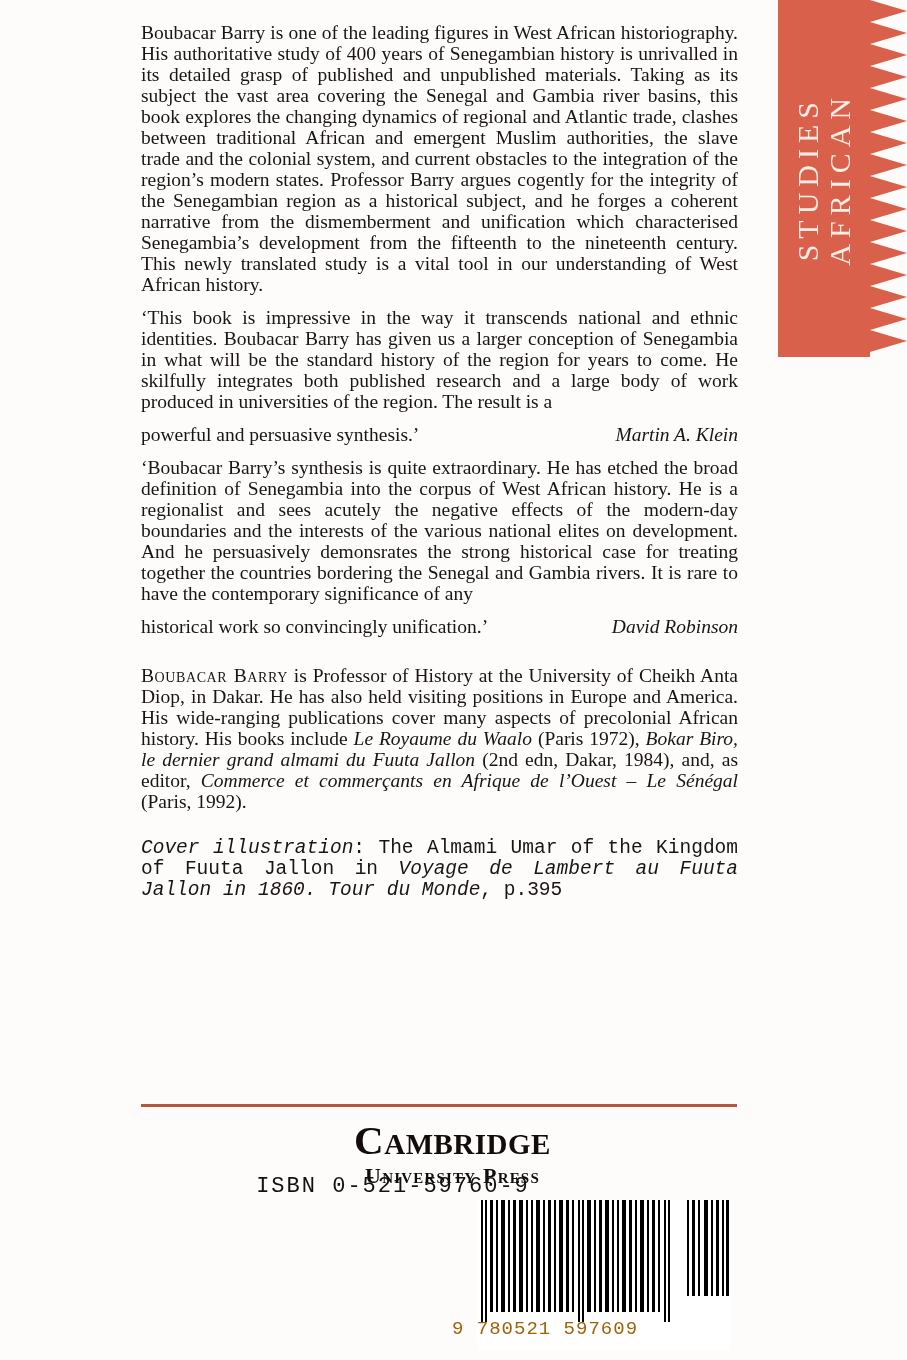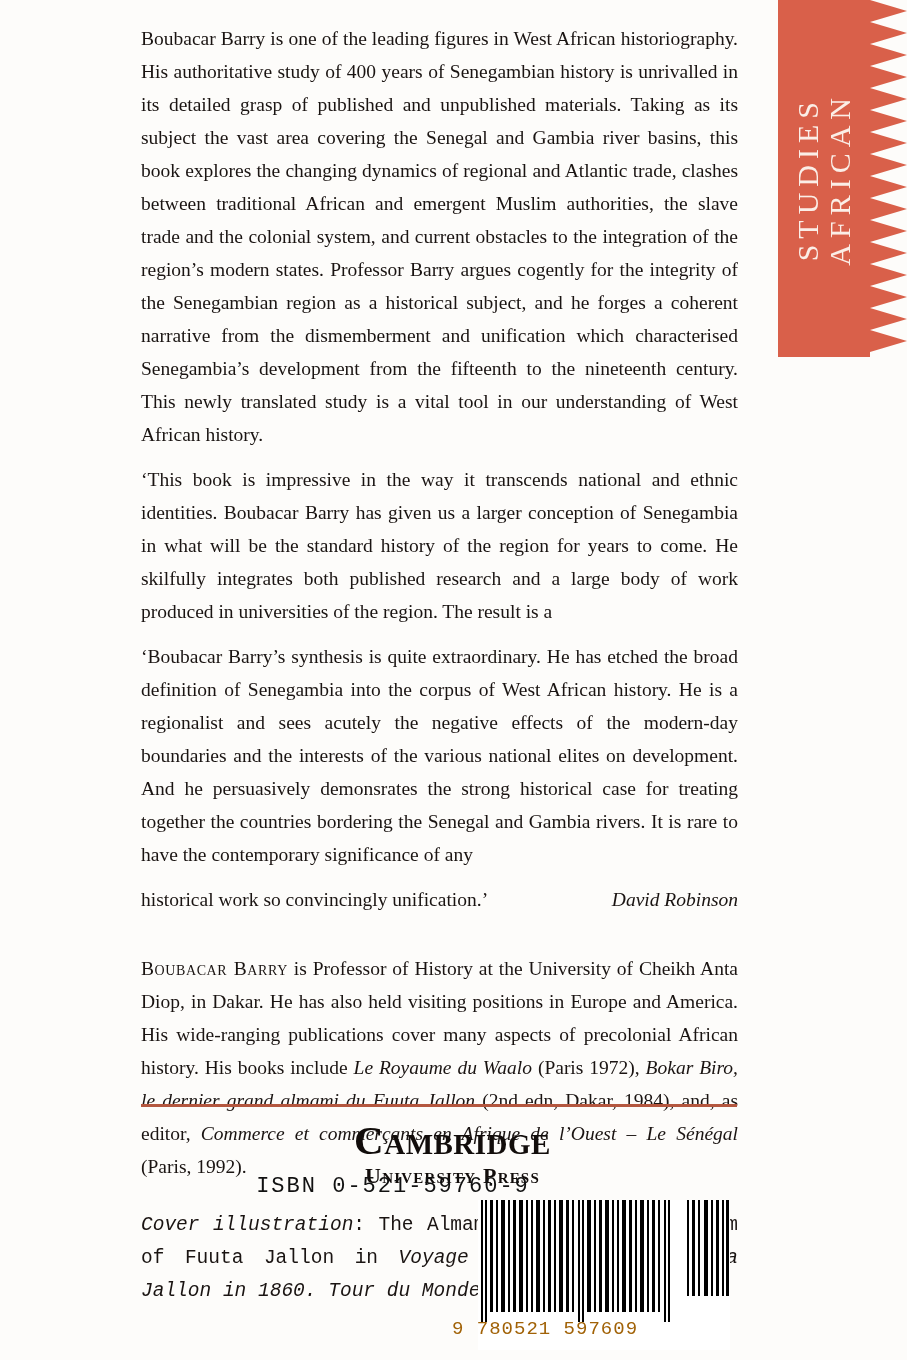--- a/index.html
+++ b/index.html
@@ -63,21 +63,21 @@
   
   .content {
     position: absolute;
     left: 141px;
     top: 22px;
     width: 597px;
   }
   p {
     margin: 0 0 12px 0;
     font-size: 19.5px;
-    line-height: 33px;
+    line-height: 21px;
     text-align: justify;
     text-justify: inter-word;
     hyphens: none;
   }
   p:last-child { margin-bottom: 0; font-family: Liberation Mono, monospace; }
 
   .blurb { }
   .quote { }
 
   .attrib {
@@ -87,21 +87,21 @@
   }
   
   .lastline {
     display: flex;
     justify-content: space-between;
     align-items: baseline;
   }
   .lastline .tail { white-space: nowrap; }
   .lastline .attrib { text-align: right; white-space: nowrap; }
 
-  .bio { margin-top: 36px; }
+  .bio { margin-top: 28px; }
   .smallcaps {
     font-variant: small-caps;
     letter-spacing: 0.6px;
   }
   .it { font-style: italic; }
 
   .illus { margin-top: 26px; }
 
   
   .rule {
@@ -213,20 +213,24 @@
       <polygon points="0,330 37,341 0,352"></polygon>
     </g>
   </svg>
 </div>
 
 <div class="content">
 
   <p class="blurb">Boubacar Barry is one of the leading figures in West African historiography. His authoritative study of 400 years of Senegambian history is unrivalled in its detailed grasp of published and unpublished materials. Taking as its subject the vast area covering the Senegal and Gambia river basins, this book explores the changing dynamics of regional and Atlantic trade, clashes between traditional African and emergent Muslim authorities, the slave trade and the colonial system, and current obstacles to the integration of the region’s modern states. Professor Barry argues cogently for the integrity of the Senegambian region as a historical subject, and he forges a coherent narrative from the dismemberment and unification which characterised Senegambia’s development from the fifteenth to the nineteenth century. This newly translated study is a vital tool in our understanding of West African history.</p>
 
   <p class="quote">‘This book is impressive in the way it transcends national and ethnic identities. Boubacar Barry has given us a larger conception of Senegambia in what will be the standard history of the region for years to come. He skilfully integrates both published research and a large body of work produced in universities of the region. The result is a</p>
+  <p class="lastline">
+    <span class="tail">powerful and persuasive synthesis.’</span>
+    <span class="attrib">Martin A. Klein</span>
+  </p>
 
   <p class="quote">‘Boubacar Barry’s synthesis is quite extraordinary. He has etched the broad definition of Senegambia into the corpus of West African history. He is a regionalist and sees acutely the negative effects of the modern-day boundaries and the interests of the various national elites on development. And he persuasively demonsrates the strong historical case for treating together the countries bordering the Senegal and Gambia rivers. It is rare to have the contemporary significance of any</p>
   <p class="lastline">
     <span class="tail">historical work so convincingly unification.’</span>
     <span class="attrib">David Robinson</span>
   </p>
 
   <p class="bio"><span class="smallcaps">Boubacar Barry</span><span> is Professor of History at the University of Cheikh Anta Diop, in Dakar. He has also held visiting positions in Europe and America. His wide-ranging publications cover many aspects of precolonial African history. His books include </span><span class="it">Le Royaume du Waalo</span><span> (Paris 1972), </span><span class="it">Bokar Biro, le dernier grand almami du Fuuta Jallon</span><span> (2nd edn, Dakar, 1984), and, as editor, </span><span class="it">Commerce et commerçants en Afrique de l’Ouest – Le Sénégal</span><span> (Paris, 1992).</span></p>
 
   <p class="illus"><span class="it">Cover illustration</span><span>: The Almami Umar of the Kingdom of Fuuta Jallon in </span><span class="it">Voyage de Lambert au Fuuta Jallon in 1860. Tour du Monde</span><span>, p.395</span></p>

